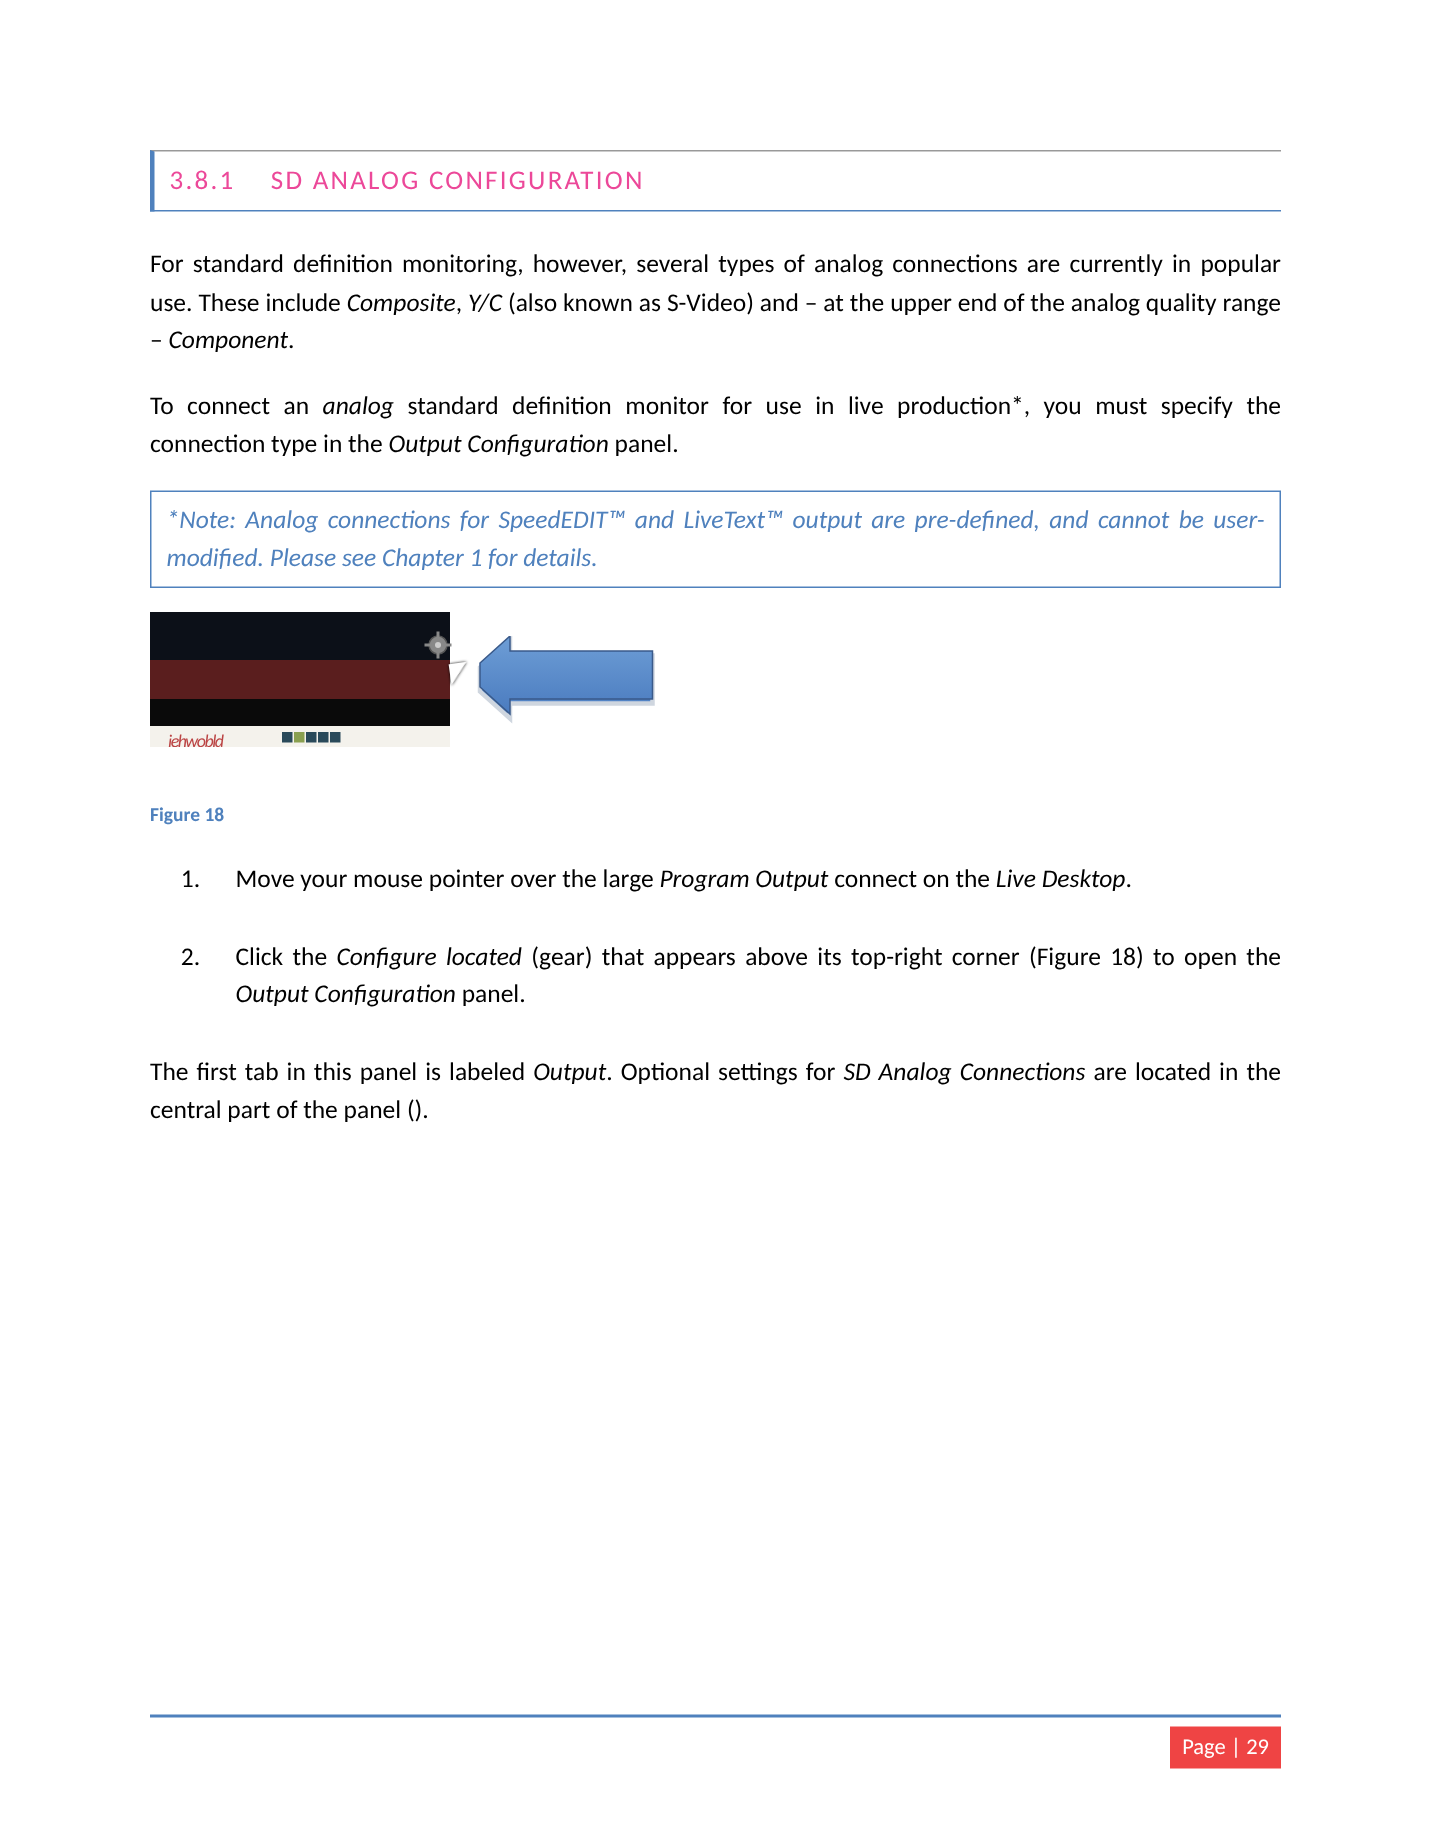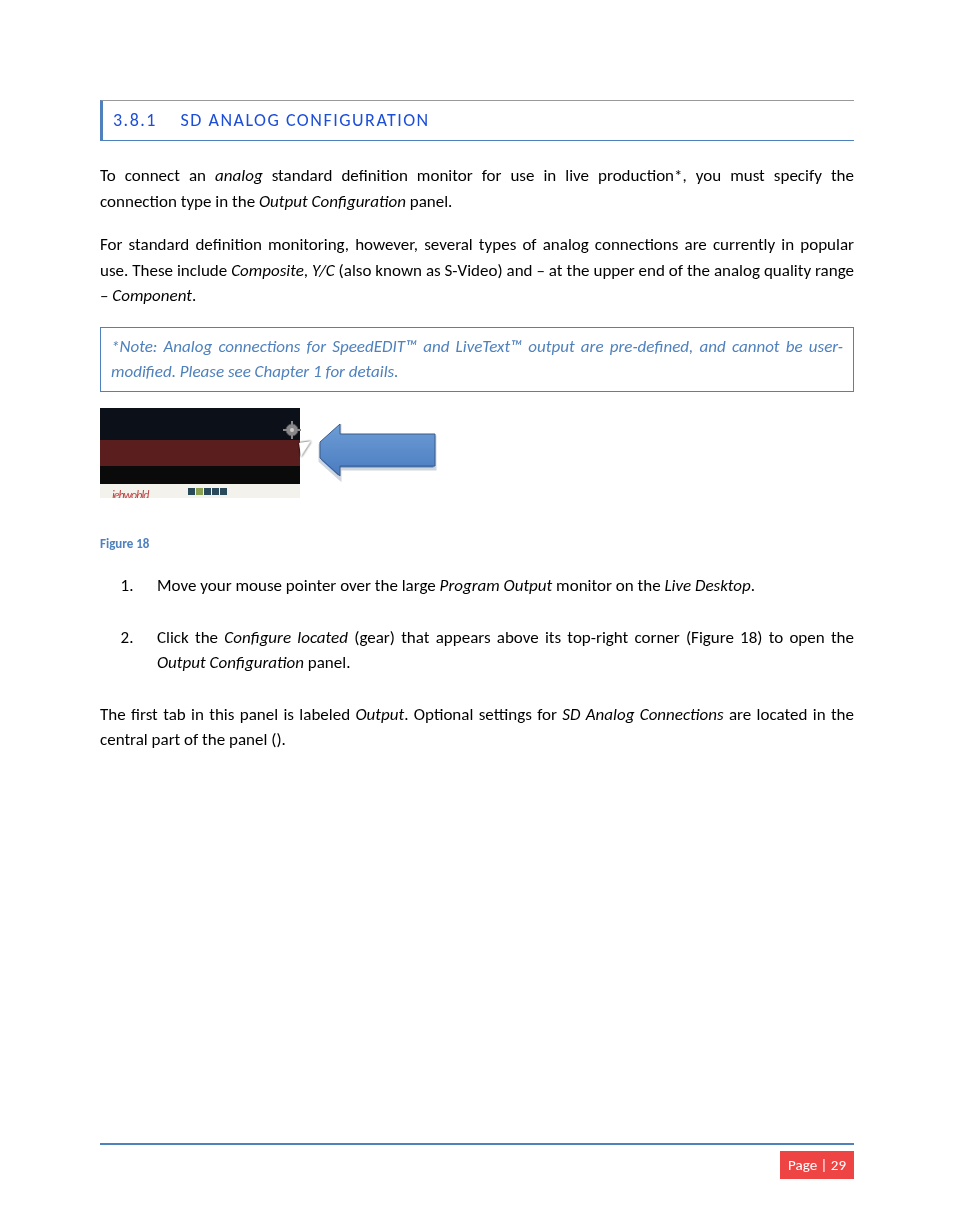--- a/index.html
+++ b/index.html
@@ -15,21 +15,21 @@
   }
   .content-area {
     padding: 100px 100px 0 100px;
   }
   .section-heading {
     border: 1px solid #999;
     border-left: 3px solid #4f81bd;
     border-right: none;
     border-bottom-color: #4f81bd;
     padding: 6px 10px;
-    color: #1d4ed8;
+    color: #ec4899;
     font-size: 18px;
     letter-spacing: 1.5px;
     margin-bottom: 22px;
   }
   .section-heading .sec-num { display: inline-block; margin-right: 18px; }
   .body-para {
     text-align: justify;
     margin-bottom: 18px;
   }
   .note-box {
@@ -113,25 +113,25 @@
 <body>
 
 <div class="content-area">
 
   <div class="section-heading">
     <span class="sec-num">3.8.1</span>
     <span>SD ANALOG CONFIGURATION</span>
   </div>
 
   <p class="body-para">
-    <span>To connect an </span><em class="it">analog</em><span> standard definition monitor for use in live production*, you must specify the connection type in the </span><em class="it">Output Configuration</em><span> panel.</span>
+    <span>For standard definition monitoring, however, several types of analog connections are currently in popular use.  These include </span><em class="it">Composite</em><span>, </span><em class="it">Y/C</em><span> (also known as S-Video) and – at the upper end of the analog quality range – </span><em class="it">Component</em><span>.</span>
   </p>
 
   <p class="body-para">
-    <span>For standard definition monitoring, however, several types of analog connections are currently in popular use.  These include </span><em class="it">Composite</em><span>, </span><em class="it">Y/C</em><span> (also known as S-Video) and – at the upper end of the analog quality range – </span><em class="it">Component</em><span>.</span>
+    <span>To connect an </span><em class="it">analog</em><span> standard definition monitor for use in live production*, you must specify the connection type in the </span><em class="it">Output Configuration</em><span> panel.</span>
   </p>
 
   <div class="note-box">
     <span>*Note: Analog connections for SpeedEDIT™ and LiveText™ output are pre-defined, and cannot be user-modified.  Please see Chapter 1 for details.</span>
   </div>
 
   <div class="figure-wrap">
     <div class="figure-img">
       <div class="vid-preview">
         <div class="band1"></div>
@@ -169,21 +169,21 @@
           </g>
       </svg>
       <div class="cursor-tri"></div>
     </div>
   </div>
 
   <div class="fig-caption">Figure 18</div>
 
   <ol class="num-list">
     <li>
-      <span>Move your mouse pointer over the large </span><em class="it">Program Output</em><span> monitor on the </span><em class="it">Live Desktop</em><span>.</span>
+      <span>Move your mouse pointer over the large </span><em class="it">Program Output</em><span> connect on the </span><em class="it">Live Desktop</em><span>.</span>
     </li>
     <li>
       <span>Click the </span><em class="it">Configure located</em><span> (gear) that appears above its top-right corner (Figure 18) to open the </span><em class="it">Output Configuration</em><span> panel.</span>
     </li>
   </ol>
 
   <p class="body-para">
     <span>The first tab in this panel is labeled </span><em class="it">Output</em><span>.   Optional settings for </span><em class="it">SD Analog Connections</em><span> are located in the central part of the panel ().</span>
   </p>
 

